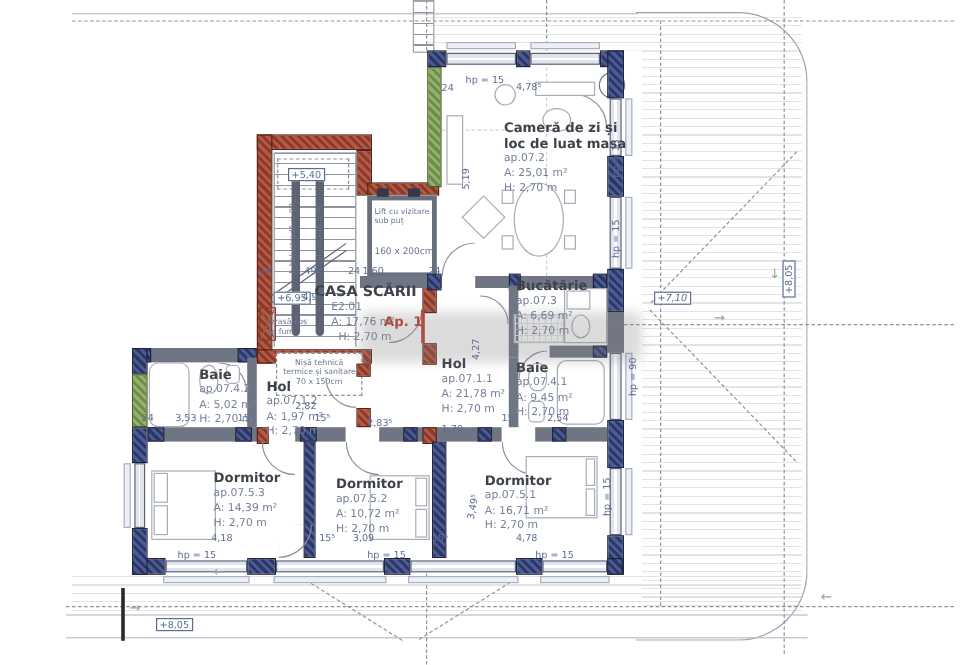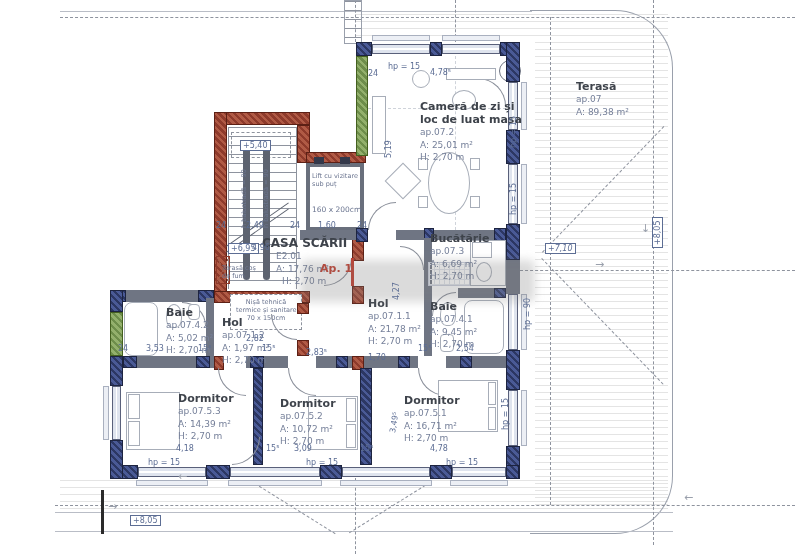--- a/index.html
+++ b/index.html
@@ -236,25 +236,20 @@
   <div class="abs furn" style="left:488px;top:382px;width:8px;height:23px;"></div>
   <div class="abs furn" style="left:488px;top:407px;width:8px;height:23px;"></div>
 
   <div class="abs" style="left:420px;top:100px;">
     <div class="rtitle">Cameră de zi și</div>
     <div class="rtitle">loc de luat masa</div>
     <div class="rinfo">ap.07.2</div>
     <div class="rinfo">A: 25,01 m²</div>
     <div class="rinfo">H: 2,70 m</div>
   </div>
-  <div class="abs" style="left:576px;top:80px;">
-    <div class="rtitle">Terasă</div>
-    <div class="rinfo">ap.07</div>
-    <div class="rinfo">A: 89,38 m²</div>
-  </div>
   <div class="abs" style="left:262px;top:237px;">
     <div class="rtitle" style="font-size:12px;">CASA SCĂRII</div>
     <div class="rinfo" style="margin-left:14px;">E2.01</div>
     <div class="rinfo" style="margin-left:14px;">A: 17,76 m²</div>
     <div class="rinfo" style="margin-left:20px;">H: 2,70 m</div>
   </div>
   <div class="abs level" style="left:228px;top:243px;">+6,95</div>
   <div class="abs aplabel" style="left:320px;top:262px;">Ap. 1</div>
   <div class="abs tiny" style="left:222px;top:264px;">
     <div>Terasă coș</div>
@@ -325,21 +320,21 @@
     <span class="dim" style="left: 388px; top: 62px;">hp = 15</span>
     <span class="dim" style="left: 430px; top: 68px;">4,78⁵</span>
     <span class="dim" style="left: 384px; top: 158px; transform: rotate(-90deg); transform-origin: 0px 0px;">5,19</span>
     <span class="dim" style="left: 509px; top: 148px; transform: rotate(-90deg); transform-origin: 0px 0px;">hp = 15</span>
     <span class="dim" style="left: 509px; top: 215px; transform: rotate(-90deg); transform-origin: 0px 0px;">hp = 15</span>
     <span class="dim" style="left: 523px; top: 330px; transform: rotate(-90deg); transform-origin: 0px 0px;">hp = 90</span>
     <span class="dim" style="left: 501px; top: 430px; transform: rotate(-90deg); transform-origin: 0px 0px;">hp = 15</span>
     <span class="dim" style="left: 216px; top: 221px;">24</span>
     <span class="dim" style="left: 246px; top: 221px;">2,49</span>
     <span class="dim" style="left: 290px; top: 221px;">24</span>
-    <span class="dim" style="left: 318px; top: 221px;">1,60</span>
+    <span class="dim" style="left: 302px; top: 221px;">1,60</span>
     <span class="dim" style="left: 357px; top: 221px;">24</span>
     <span class="dim" style="left: 252px; top: 243px;">4,96</span>
     <span class="dim" style="left: 392px; top: 300px; transform: rotate(-90deg); transform-origin: 0px 0px;">4,27</span>
     <span class="dim" style="left: 118px; top: 344px;">24</span>
     <span class="dim" style="left: 146px; top: 344px;">3,53</span>
     <span class="dim" style="left: 198px; top: 344px;">15⁵</span>
     <span class="dim" style="left: 246px; top: 334px;">2,82</span>
     <span class="dim" style="left: 262px; top: 344px;">15⁵</span>
     <span class="dim" style="left: 306px; top: 348px;">2,83⁵</span>
     <span class="dim" style="left: 368px; top: 353px;">1,70</span>

